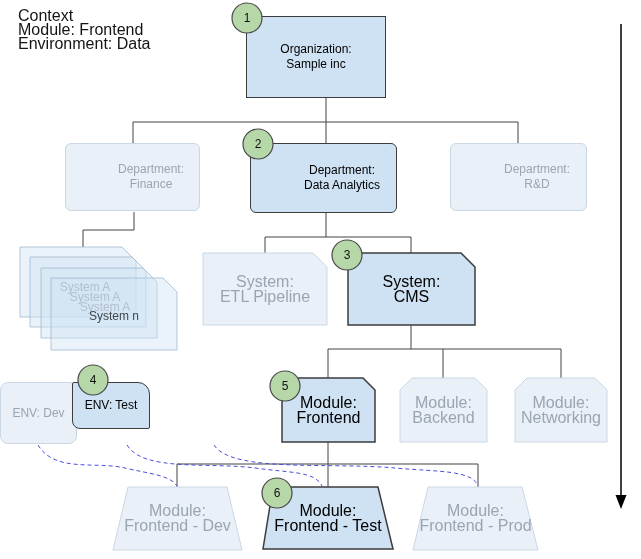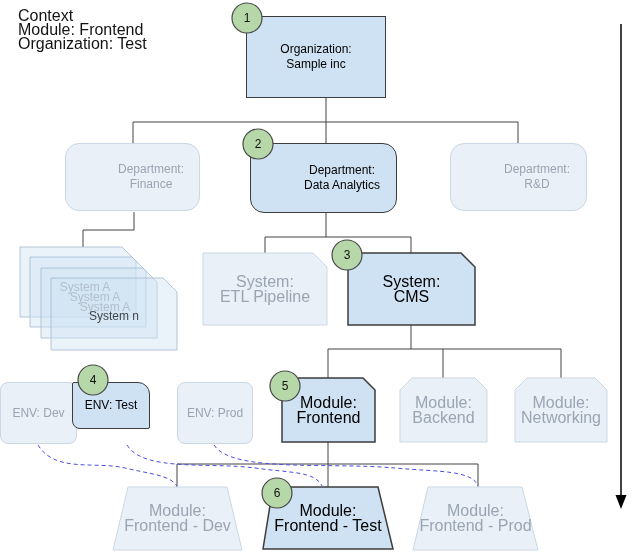--- a/index.html
+++ b/index.html
@@ -17,21 +17,21 @@
   .stack-box{fill:var(--highlight-fill,#cfe2f3);fill-opacity:.42;stroke:#9fb6cc;stroke-opacity:.75;stroke-width:1;}
   .dashed-link{stroke:var(--link-dashed,#4d4de0);stroke-width:1;fill:none;stroke-dasharray:4 3;}
   .badge-circle{fill:var(--badge-fill,#b6d7a8);stroke:var(--badge-border,#484848);stroke-width:1.2;}
   .arrow-line{stroke:#000;stroke-width:1.5;fill:none;}
   .arrow-head{fill:#000;stroke:none;}
 
   .box{position:absolute;box-sizing:border-box;display:flex;align-items:center;justify-content:center;
        text-align:center;font-size:12px;line-height:15px;white-space:pre-line;z-index:2;}
   .box-hl{background:var(--highlight-fill,#cfe2f3);border:1.5px solid var(--highlight-border,#3c3c3c);color:#000;}
   .box-faded{background:var(--faded-fill,#e9f0f8);border:1px solid var(--faded-border,#cad7e4);color:var(--faded-text,#9aa5b1);}
-  .r10{border-radius:14px;padding-left:37px;}
+  .r10{border-radius:6px;padding-left:37px;}
   .r8{border-radius:8px;}
   .r-test{border-radius:2px 12px 2px 8px;}
 
   .lbl{position:absolute;display:flex;align-items:center;justify-content:center;text-align:center;
        font-size:16px;line-height:15px;white-space:pre-line;z-index:3;pointer-events:none;}
   .lbl-hl{color:#000;}
   .lbl-faded{color:var(--faded-text,#9aa5b1);}
 
   .stack-lbl{position:absolute;transform:translate(-50%,-50%);font-size:12px;white-space:nowrap;z-index:3;}
   .stack-lbl-faded{color:var(--stack-text-faded,#b3bfca);}
@@ -91,21 +91,20 @@
 
   <div class="box box-faded r10" style="left:65px;top:143px;width:135px;height:68px;">Department:
 Finance</div>
   <div class="box box-hl r10" style="left:250px;top:143px;width:147px;height:70px;">Department:
 Data Analytics</div>
   <div class="box box-faded r10" style="left:450px;top:143px;width:137px;height:68px;">Department:
 R&amp;D</div>
 
   <div class="box box-faded r8" style="left:0px;top:382px;width:77px;height:62px;">ENV: Dev</div>
   <div class="box box-hl r-test" style="left:72px;top:382px;width:78px;height:47px;">ENV: Test</div>
-  <div class="box box-faded r8" style="left:177px;top:382px;width:76px;height:62px;">ENV: Prod</div>
 
   <div class="stack-lbl stack-lbl-faded" style="left:85px;top:287px;">System A</div>
   <div class="stack-lbl stack-lbl-faded" style="left:95px;top:297px;">System A</div>
   <div class="stack-lbl stack-lbl-faded" style="left:105px;top:307px;">System A</div>
   <div class="stack-lbl stack-lbl-dark" style="left:114px;top:316px;">System n</div>
 
   <div class="lbl lbl-faded" style="left:203px;top:253px;width:124px;height:72px;">System:
 ETL Pipeline</div>
   <div class="lbl lbl-hl" style="left:348px;top:253px;width:127px;height:72px;">System:
 CMS</div>
@@ -120,21 +119,21 @@
   <div class="lbl lbl-faded" style="left:113px;top:487px;width:129px;height:62px;">Module:
 Frontend - Dev</div>
   <div class="lbl lbl-hl" style="left:263px;top:487px;width:130px;height:61px;">Module:
 Frontend - Test</div>
   <div class="lbl lbl-faded" style="left:413px;top:487px;width:125px;height:62px;">Module:
 Frontend - Prod</div>
 
   <div class="context-note">
     <div>Context</div>
     <div>Module: Frontend</div>
-    <div>Organization: Test</div>
+    <div>Environment: Data</div>
   </div>
 
   <svg id="badge-svg" width="641" height="559" viewBox="0 0 641 559">
     <circle class="badge-circle" cx="247" cy="18" r="15"></circle>
     <circle class="badge-circle" cx="258" cy="144" r="15"></circle>
     <circle class="badge-circle" cx="347" cy="255" r="15"></circle>
     <circle class="badge-circle" cx="93" cy="380" r="15"></circle>
     <circle class="badge-circle" cx="285" cy="386" r="15"></circle>
     <circle class="badge-circle" cx="277" cy="493" r="15"></circle>
   </svg>

